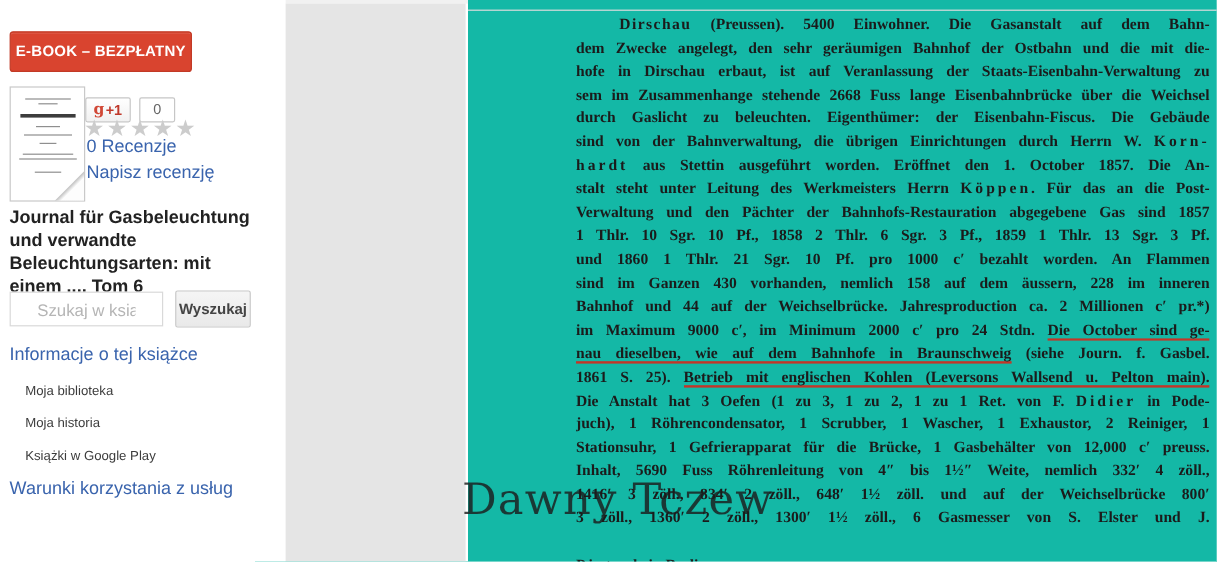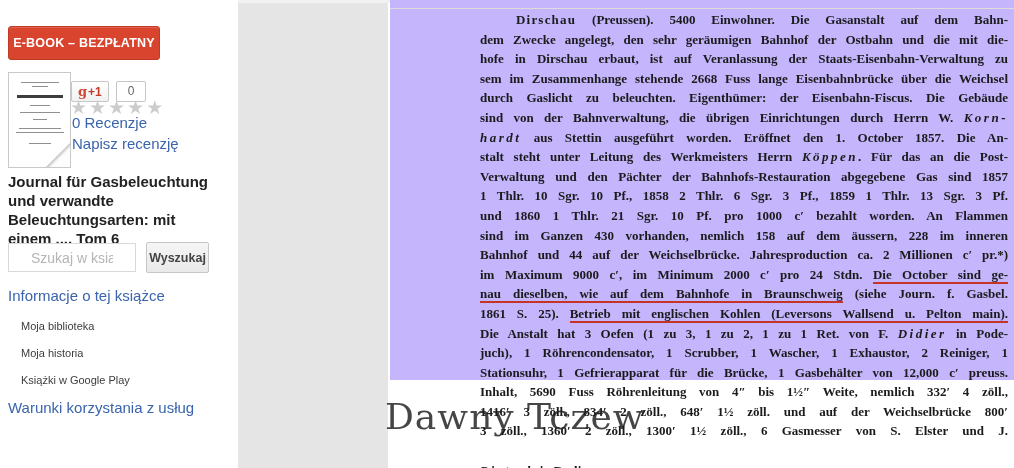--- a/index.html
+++ b/index.html
@@ -75,36 +75,36 @@
   .about-link { position:absolute; left:8px; top:287px; font-size:15px; }
 
   .nav-item { position:absolute; left:21px; font-size:11px; color:#3c3c3c; cursor:pointer; text-decoration:none; }
   .nav-0 { top:320px; } .nav-1 { top:347px; } .nav-2 { top:374px; }
   .terms-link { position:absolute; left:8px; top:399px; font-size:15px; }
 
   
   .gutter { position:absolute; left:238px; top:3px; width:150px; height:465px; background:#e5e5e5; }
 
   
-  .page-view { position:absolute; left:390px; top:0; width:624px; height:380px; background:#c4b5fd; }
+  .page-view { position:absolute; left:390px; top:0; width:624px; height:468px; background:#14b8a6; }
   .page-topline { position:absolute; left:0; top:8px; width:624px; height:1px; background:#dcdcdc; }
 
   .scan {
     position:absolute; left:90px; top:10px; width:528px;
     font-family:"Liberation Serif", serif; font-weight:bold;
     font-size:13px; color:#1b1b1b;
   }
   .tline {
     height:19.6px; line-height:19.6px; overflow:hidden;
     text-align:justify; text-align-last:justify; white-space:normal;
   }
   .tline.noj { text-align-last:left;margin-top:20px; }
   .tline.ind { text-indent:36px; }
   .seg.fat { font-weight:900; letter-spacing:1.2px; }
-  .seg.sp  { letter-spacing:2.5px;font-style:italic; }
+  .seg.sp  { letter-spacing:2.5px; }
   .seg.red { border-bottom:2px solid #c53527; padding-bottom:0px; }
 
   .watermark {
     position:absolute; left:385px; top:396px; width:235px;
     font-family:"DejaVu Serif", serif; font-size:36px; font-weight:400;
     letter-spacing:1px; color:rgba(28,28,28,0.82); white-space:nowrap;
   }
 </style>
 </head>
 <body>

